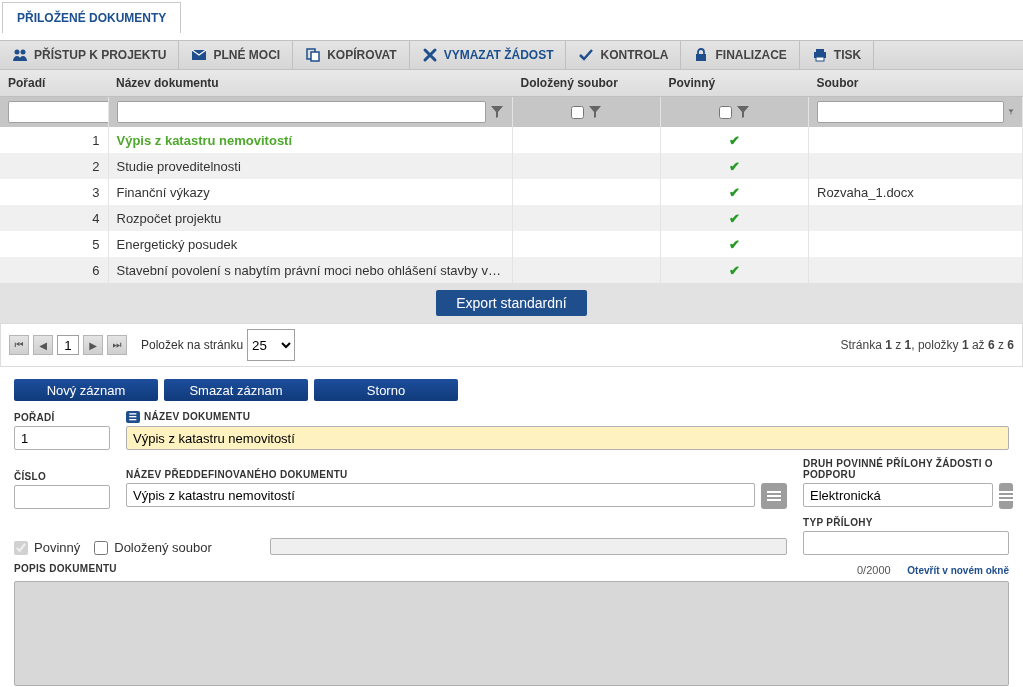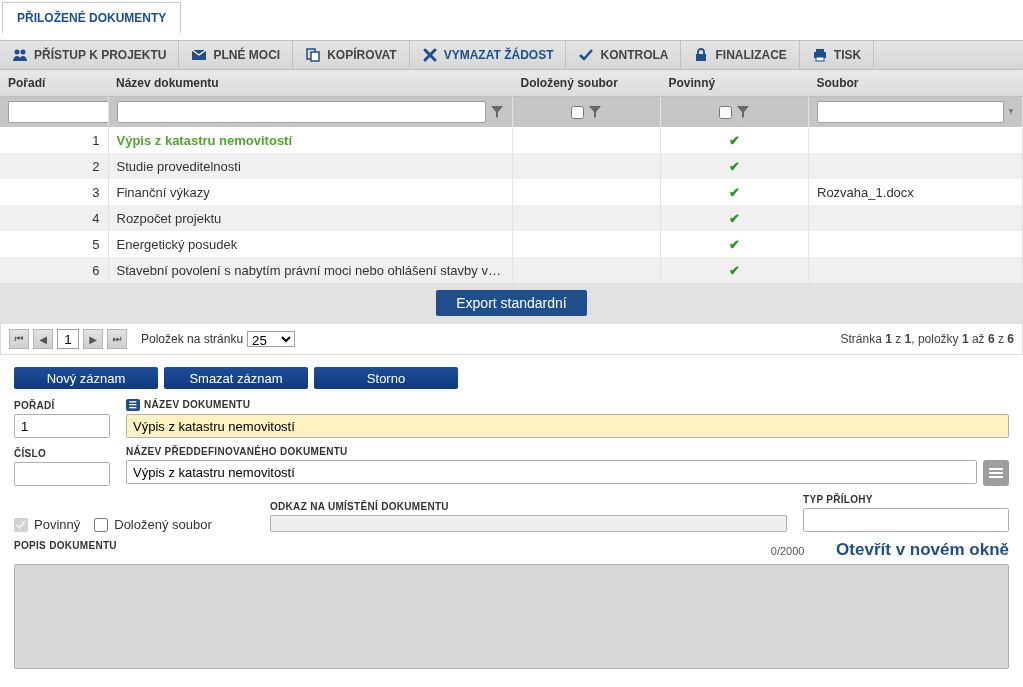--- a/index.html
+++ b/index.html
@@ -109,21 +109,21 @@
   cursor:pointer;
 }
 .pager-page {
   width: 22px; height:20px;
   text-align:center;
   border:1px solid #a0a0a0;
   background:#fff;
 }
 .pager-size {
   border:1px solid #a0a0a0;
-  height:16px;
+  height:32px;
   width:48px;
   background:#fff;
 }
 .pager-text { font-size:12px; color:#333; margin-left:10px; }
 .pager-right { font-size:12px; color:#444; }
 
 .form-buttons {
   padding: 12px 14px 4px 14px;
   display:flex; gap:6px;
 }
@@ -179,21 +179,21 @@
 .cb { display:flex; align-items:center; gap:6px; font-size:13px;}
 .cb input { width:14px;height:14px; }
 .odkaz-input {
   height:24px;
   border:1px solid #b0b0b0;
   background:#efefef;
   border-radius:2px;
   flex:1;
 }
 .desc-header { display:flex;justify-content:space-between;align-items:flex-start;margin-top:6px;}
-.link-new { color:#1f4e8c; font-weight:bold; font-size:17px; cursor:pointer;margin-left:15px; }
+.link-new { color:#1f4e8c; font-weight:bold; font-size:10px; cursor:pointer; }
 .counter { font-size:11px; color:#555; }
 .textarea {
   width:100%;
   height:105px;
   background:#d8d8d8;
   border:1px solid #b0b0b0;
   resize:none;
   border-radius:2px;
   margin-top:4px;
 }
@@ -435,37 +435,45 @@
     </div>
     <div class="field" style="flex:1">
       <span class="label">NÁZEV PŘEDDEFINOVANÉHO DOKUMENTU</span>
       <div style="display:flex;gap:6px">
         <input class="text-input" style="flex: 1 1 0%;" value="Výpis z katastru nemovitostí">
         <button class="lookup-btn">
             <span></span>
           </button>
       </div>
     </div>
+    <div class="field" style="width:206px">
+      <span class="label">DRUH POVINNÉ PŘÍLOHY ŽÁDOSTI O PODPORU</span>
+      <div style="display:flex;gap:6px">
+        <input class="text-input" style="flex: 1 1 0%;" value="Elektronická">
+        <button class="lookup-btn">
+            <span></span>
+          </button>
+      </div>
+    </div>
   </div>
 
   <div class="row">
     <div style="width:240px;display:flex;align-items:flex-end">
       <div class="checkboxes">
         <label class="cb">
           <input type="checkbox" checked="" disabled="" style="">
           <span>Povinný</span>
         </label>
         <label class="cb">
           <input type="checkbox" style="">
           <span>Doložený soubor</span>
         </label>
       </div>
     </div>
     <div class="field" style="flex:1">
-      <span class="label">ODKAZ NA UMÍSTĚNÍ DOKUMENTU</span>
       <input class="odkaz-input" value="" style="">
     </div>
     <div class="field" style="width:206px">
       <span class="label">TYP PŘÍLOHY</span>
       <input class="text-input" value="" style="">
     </div>
   </div>
 
   <div class="desc-header">
     <span class="label">POPIS DOKUMENTU</span>

